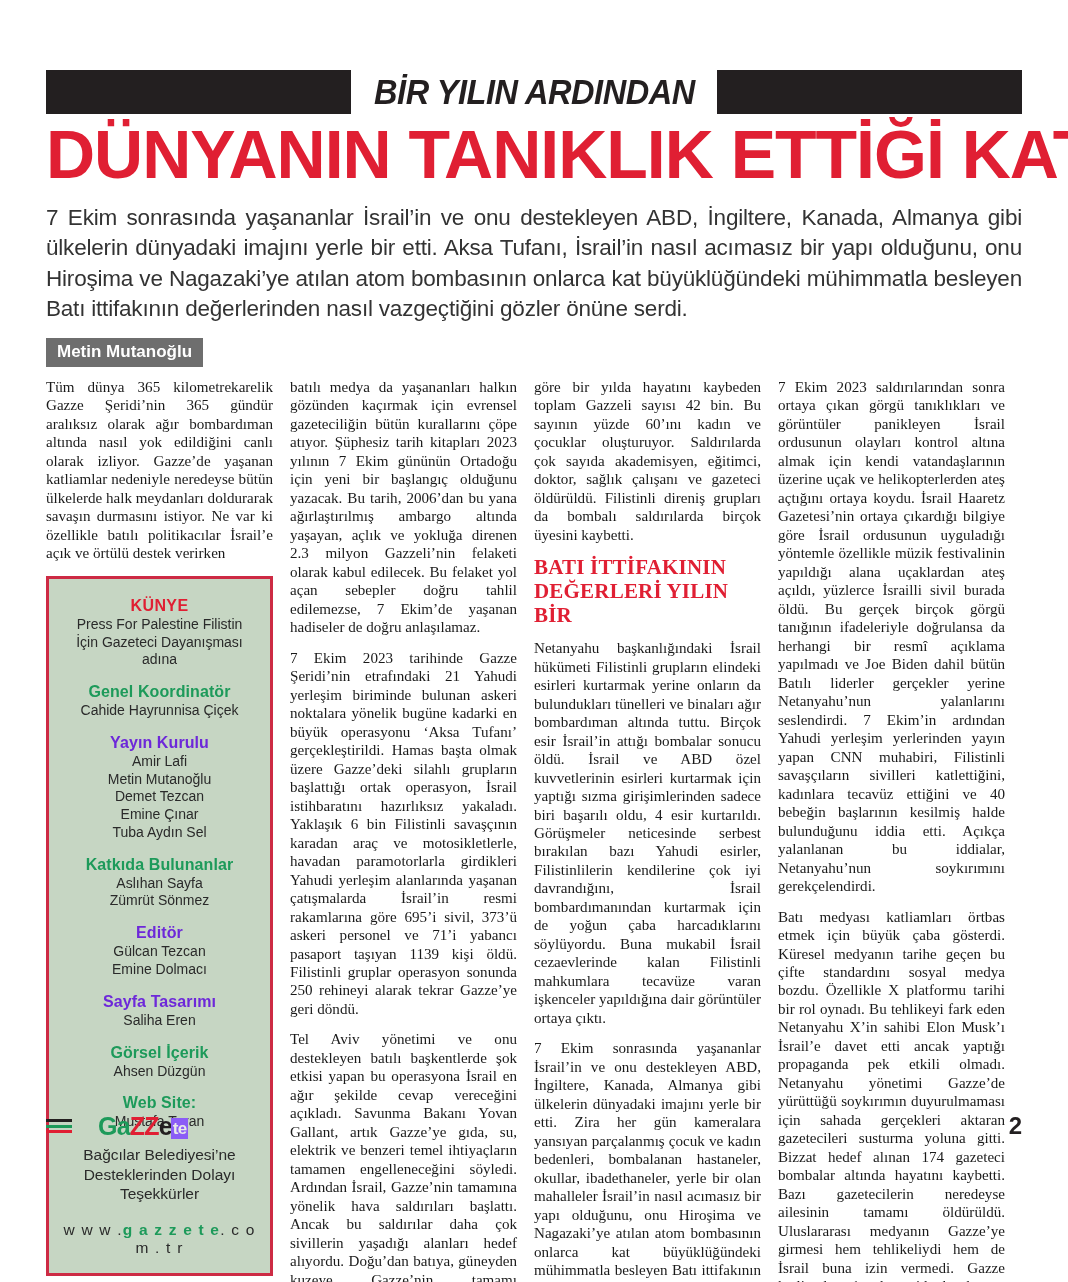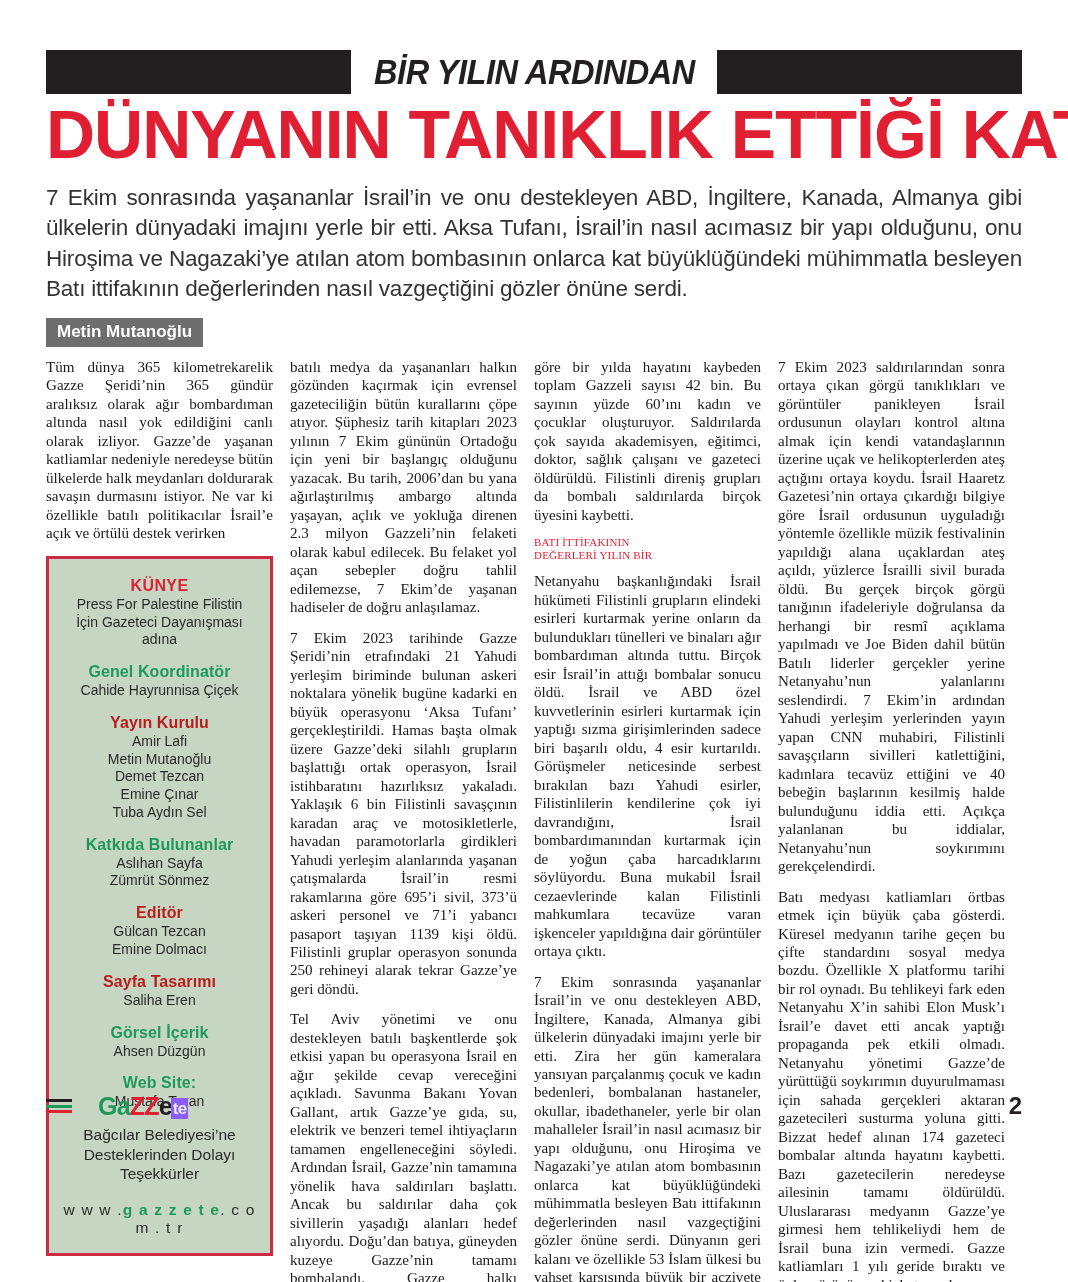--- a/index.html
+++ b/index.html
@@ -14,20 +14,21 @@
     color: #1a1a1a;
     overflow: hidden;
   }
 
   .page {
     position: relative;
     width: 1068px;
     height: 1140px;
     box-sizing: border-box;
     padding: 0 46px;
+    margin-top: 20px;
   }
 
   
   .kicker-row {
     display: flex;
     align-items: center;
     padding-top: 50px;
     height: 44px;
     box-sizing: content-box;
   }
@@ -105,22 +106,22 @@
     line-height: 1.225;
     text-align: justify;
     text-justify: inter-word;
     hyphens: manual;
     color: #1a1a1a;
   }
   .col p:last-child { margin-bottom: 0; }
 
   .sub-head {
     font-family: "Liberation Serif", serif;
-    font-weight: normal;
-    font-size: 11px;
+    font-weight: bold;
+    font-size: 21px;
     line-height: 1.14;
     color: #e01f33;
     margin: 4px 0 11px 0;
     letter-spacing: 0.2px;
   }
 
   
   .kunye {
     border: 3px solid #cd2b44;
     background: #c6d6c3;
@@ -137,21 +138,21 @@
     letter-spacing: 0.4px;
     margin-bottom: 1px;
   }
   .kunye-sec {
     font-weight: bold;
     font-size: 16px;
     margin-top: 14px;
     margin-bottom: 1px;
     letter-spacing: 0.1px;
   }
-  .kunye-sec.red   { color: #b91c1c; }
+  .kunye-sec.red   { color: #6d28d9; }
   .kunye-sec.green { color: #1d9a5a; }
   .kunye-line {
     font-size: 14px;
     color: #2a2a2a;
     line-height: 1.27;
   }
   .kunye-block {
     margin-top: 14px;
     font-size: 15.5px;
     color: #2a2a2a;

